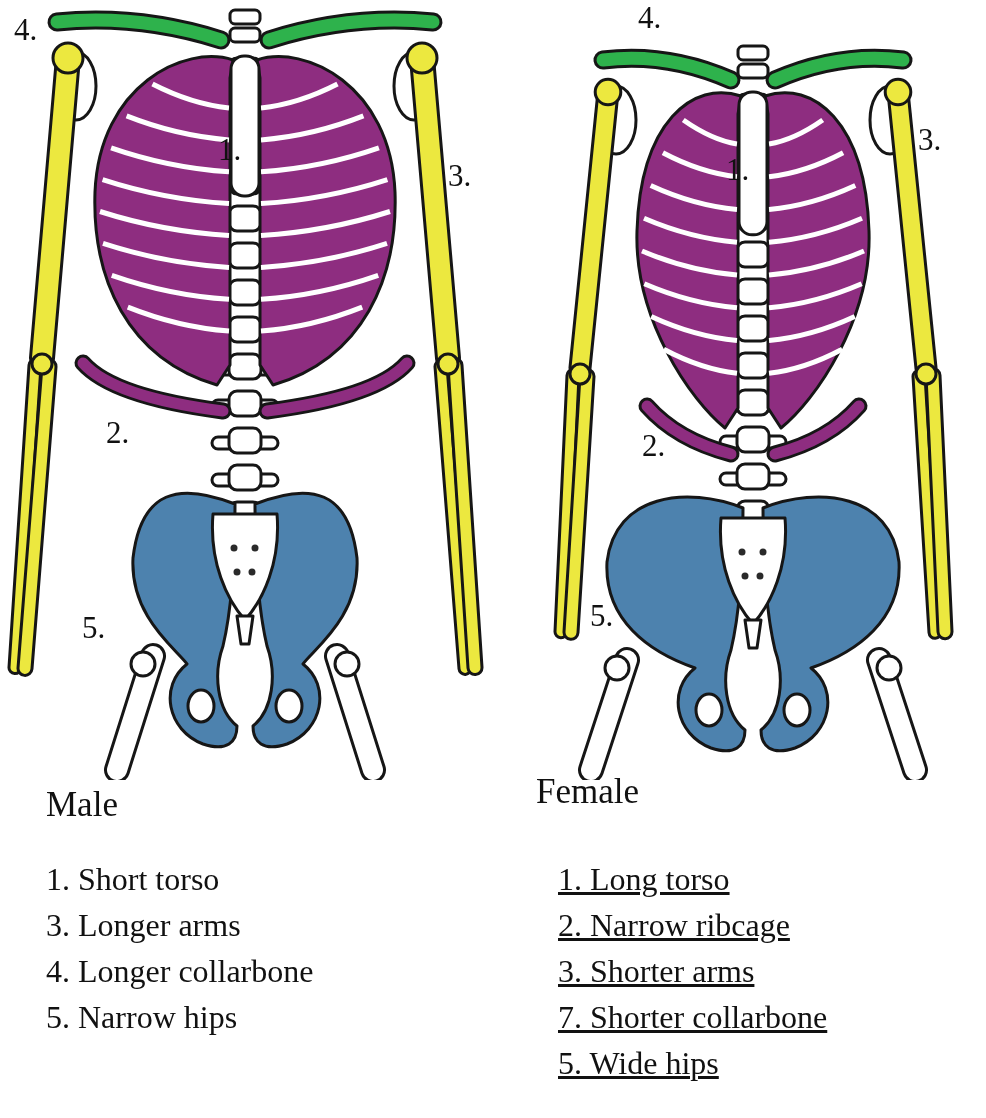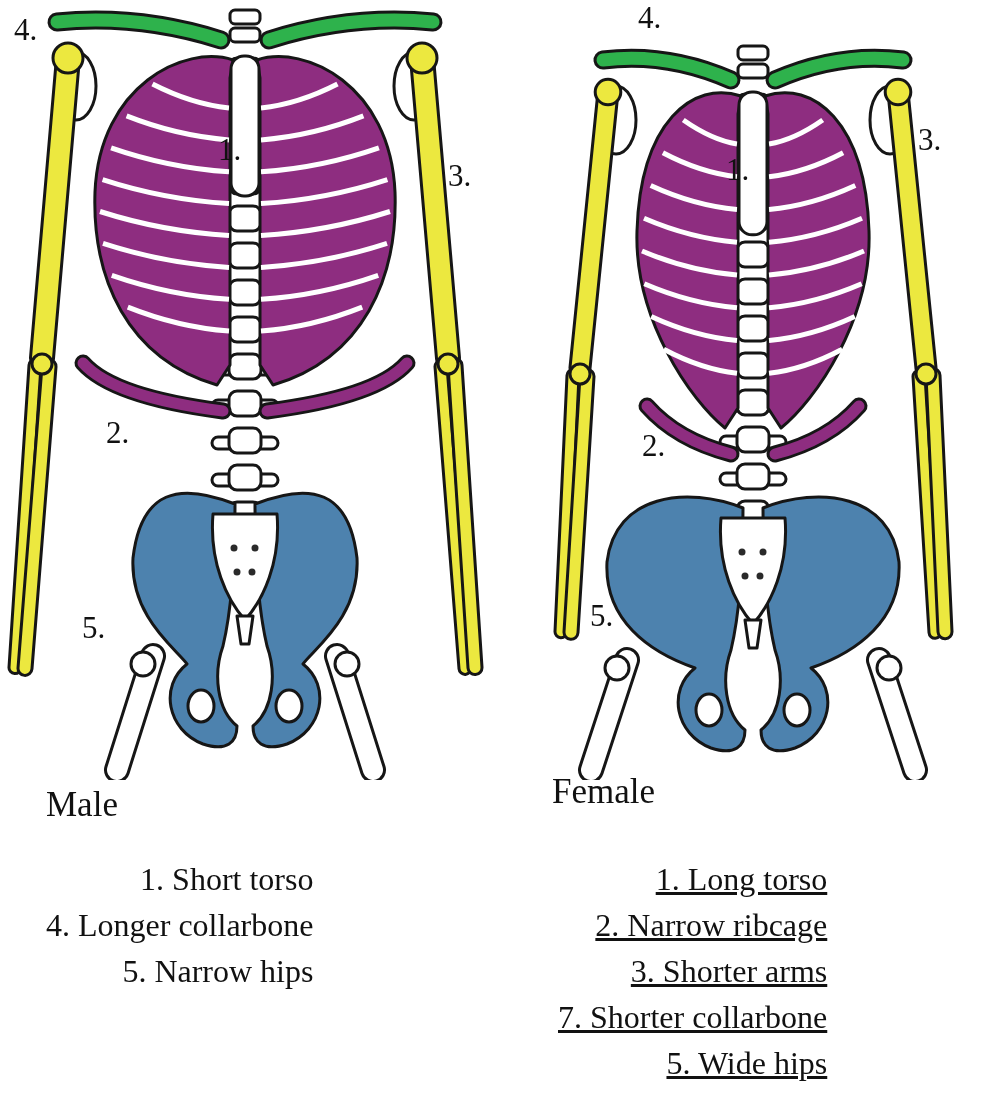--- a/index.html
+++ b/index.html
@@ -14,25 +14,25 @@
   #ann-m3{left:448px;top:158px;}
   #ann-m2{left:106px;top:415px;}
   #ann-m5{left:82px;top:610px;}
   #ann-f4{left:638px;top:0px;}
   #ann-f3{left:918px;top:122px;}
   #ann-f1{left:726px;top:152px;}
   #ann-f2{left:642px;top:428px;}
   #ann-f5{left:590px;top:598px;}
   .sec-label{position:absolute;top:772px;font-size:35px;}
   #male-label{left:46px;margin-top:13px;}
-  #female-label{left:552px;}
+  #female-label{left:536px;}
   .legend{position:absolute;top:856px;font-size:32px;line-height:46px;}
   #legend-male{left:46px;}
   #legend-female{left:558px;text-decoration:underline;}
-  .legend-item{white-space:nowrap;text-align:right;}
+  .legend-item{white-space:nowrap;}
 </style>
 </head>
 <body>
 
 <div class="canvas">
 
   <div class="figure" id="fig-male"><svg viewBox="0 0 490 780" xmlns="http://www.w3.org/2000/svg" width="100%" height="100%">
         <rect x="230" y="10" width="30" height="14" rx="5" fill="#ffffff" stroke="#161616" stroke-width="3"></rect>
         <rect x="230" y="28" width="30" height="14" rx="5" fill="#ffffff" stroke="#161616" stroke-width="3"></rect>
         <ellipse cx="76" cy="86" rx="20" ry="34" fill="#ffffff" stroke="#161616" stroke-width="3"></ellipse>
@@ -267,20 +267,21 @@
   <span class="ann" id="ann-f3">3.</span>
   <span class="ann" id="ann-f1">1.</span>
   <span class="ann" id="ann-f2">2.</span>
   <span class="ann" id="ann-f5">5.</span>
 
   <div class="sec-label" id="male-label">Male</div>
   <div class="sec-label" id="female-label">Female</div>
 
   <div class="legend" id="legend-male">
     <div class="legend-item">1. Short torso</div>
+    <div class="legend-item">3. Longer arms</div>
     <div class="legend-item">4. Longer collarbone</div>
     <div class="legend-item">5. Narrow hips</div>
   </div>
 
   <div class="legend" id="legend-female">
     <div class="legend-item">1. Long torso</div>
     <div class="legend-item">2. Narrow ribcage</div>
     <div class="legend-item">3. Shorter arms</div>
     <div class="legend-item">7. Shorter collarbone</div>
     <div class="legend-item">5. Wide hips</div>

